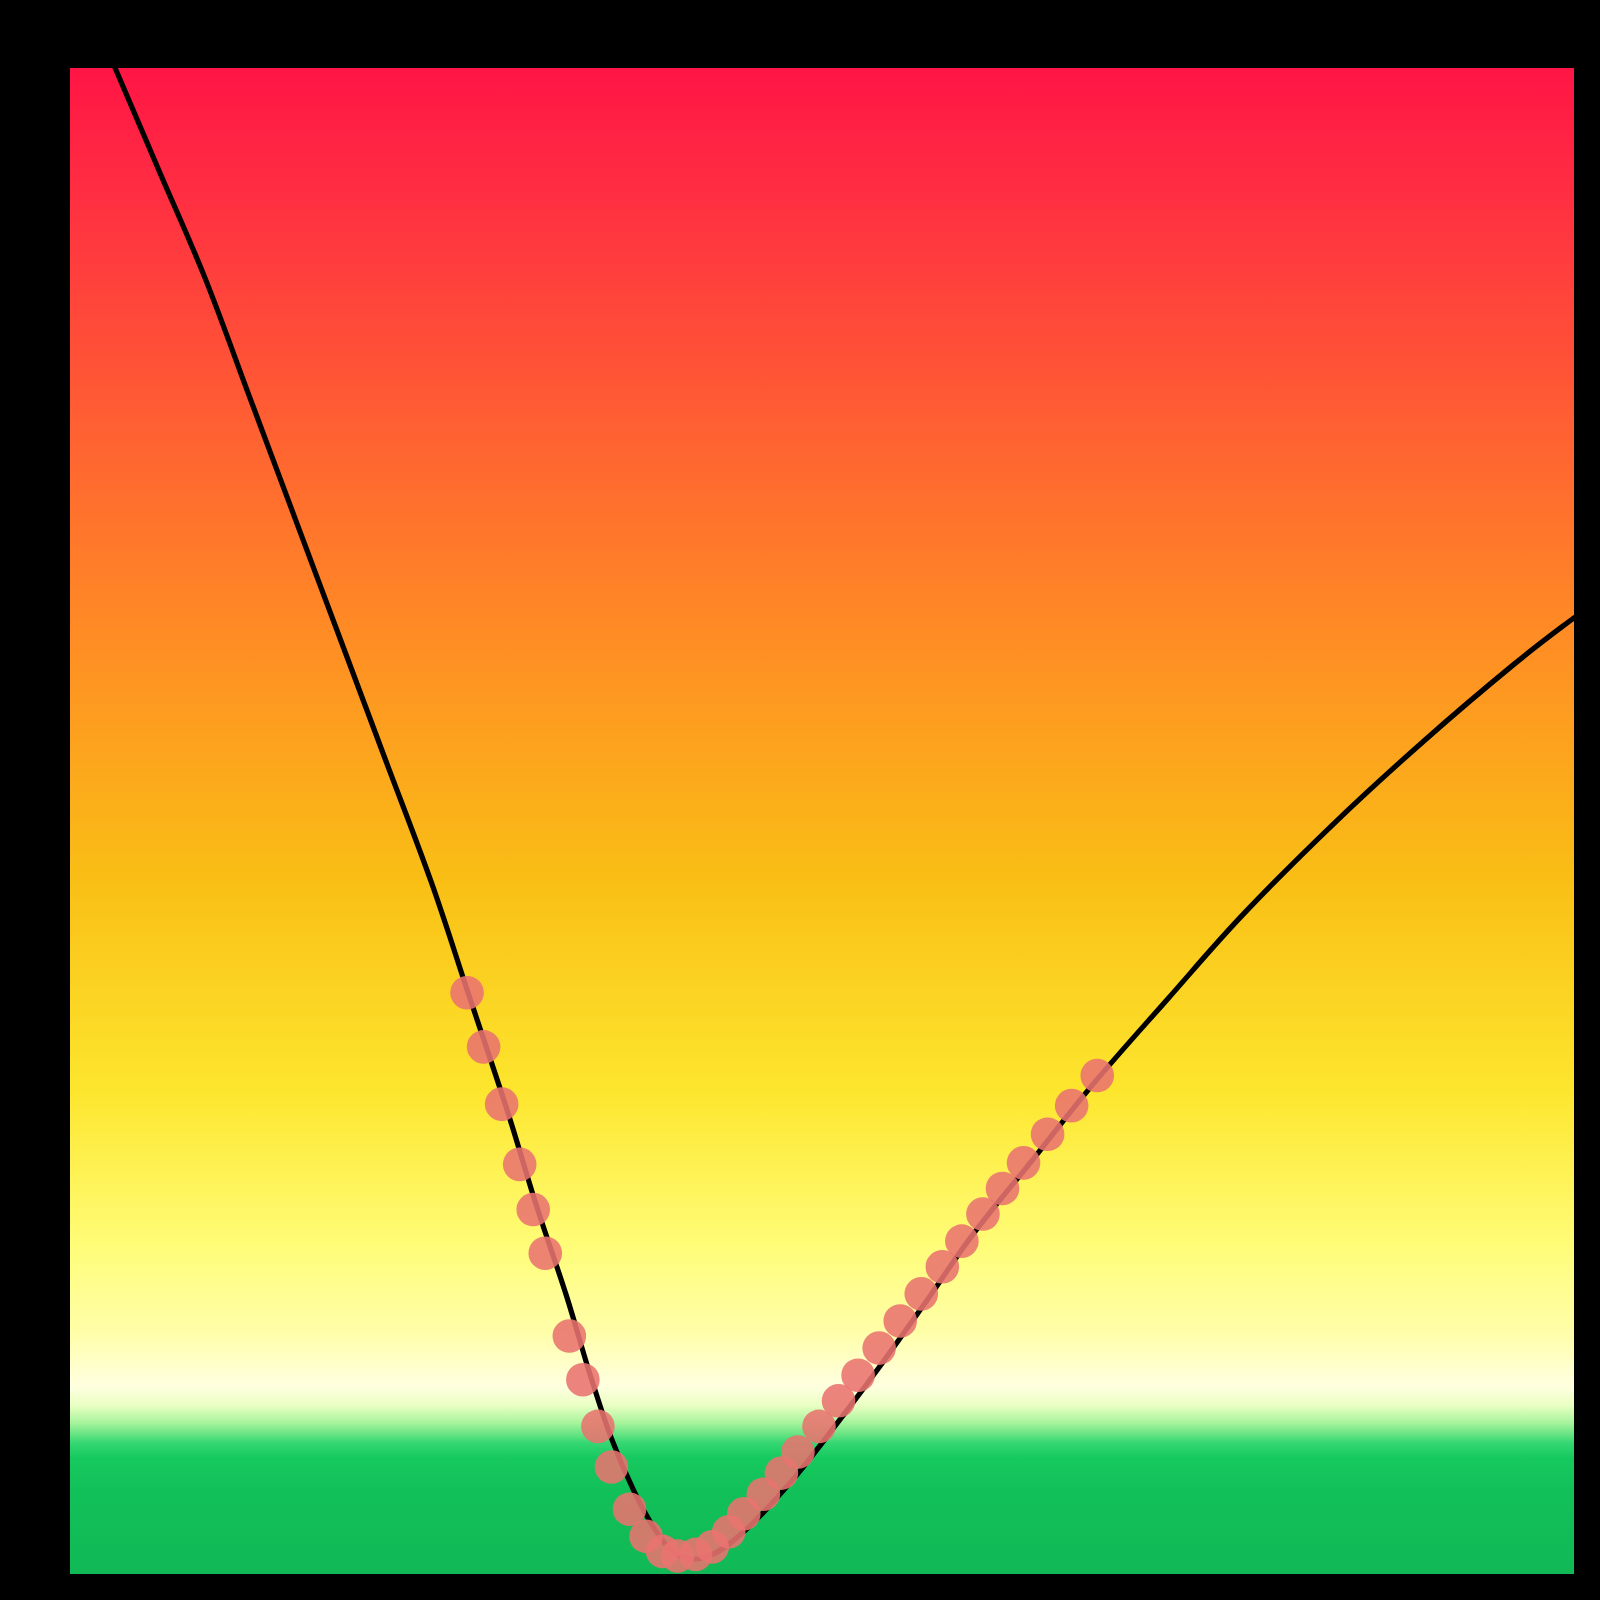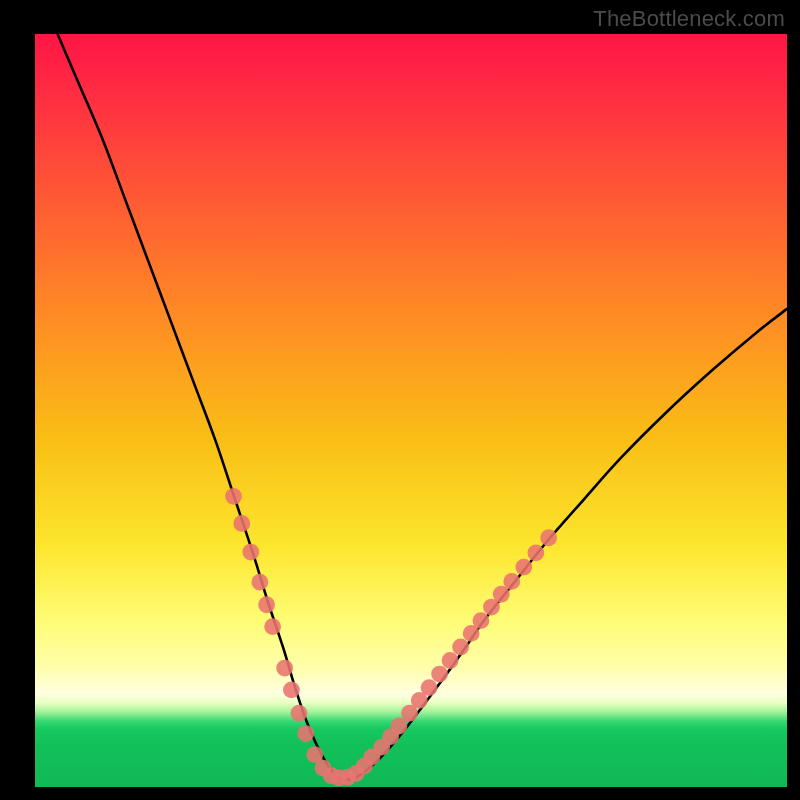--- a/index.html
+++ b/index.html
@@ -118,14 +118,13 @@
         <circle cx="436.15999999999997" cy="599.388" r="8.4" fill="#e9736f" fill-opacity="0.88" stroke="#c54b46" stroke-width="0"></circle>
         <circle cx="445.936" cy="586.587" r="8.4" fill="#e9736f" fill-opacity="0.88" stroke="#c54b46" stroke-width="0"></circle>
         <circle cx="456.464" cy="573.033" r="8.4" fill="#e9736f" fill-opacity="0.88" stroke="#c54b46" stroke-width="0"></circle>
         <circle cx="466.24" cy="560.232" r="8.4" fill="#e9736f" fill-opacity="0.88" stroke="#c54b46" stroke-width="0"></circle>
         <circle cx="476.76800000000003" cy="547.431" r="8.4" fill="#e9736f" fill-opacity="0.88" stroke="#c54b46" stroke-width="0"></circle>
         <circle cx="488.8" cy="533.124" r="8.4" fill="#e9736f" fill-opacity="0.88" stroke="#c54b46" stroke-width="0"></circle>
         <circle cx="500.83199999999994" cy="518.817" r="8.4" fill="#e9736f" fill-opacity="0.88" stroke="#c54b46" stroke-width="0"></circle>
         <circle cx="513.616" cy="503.75699999999995" r="8.4" fill="#e9736f" fill-opacity="0.88" stroke="#c54b46" stroke-width="0"></circle>
       </svg>
   </div>
-  <div class="watermark" id="wm" style="right: 15px; top: 6px;">TheBottleneck.com</div>
 </div>
 
 </body></html>

